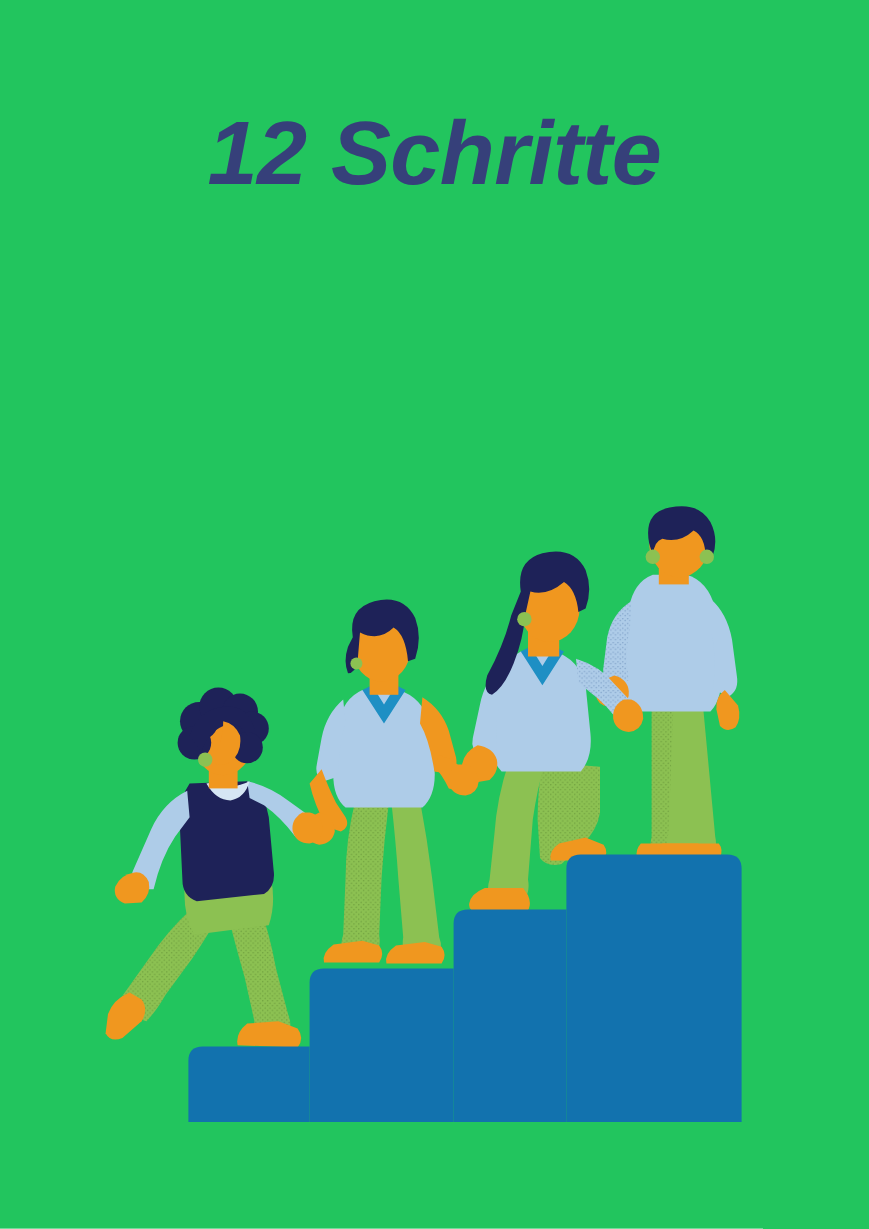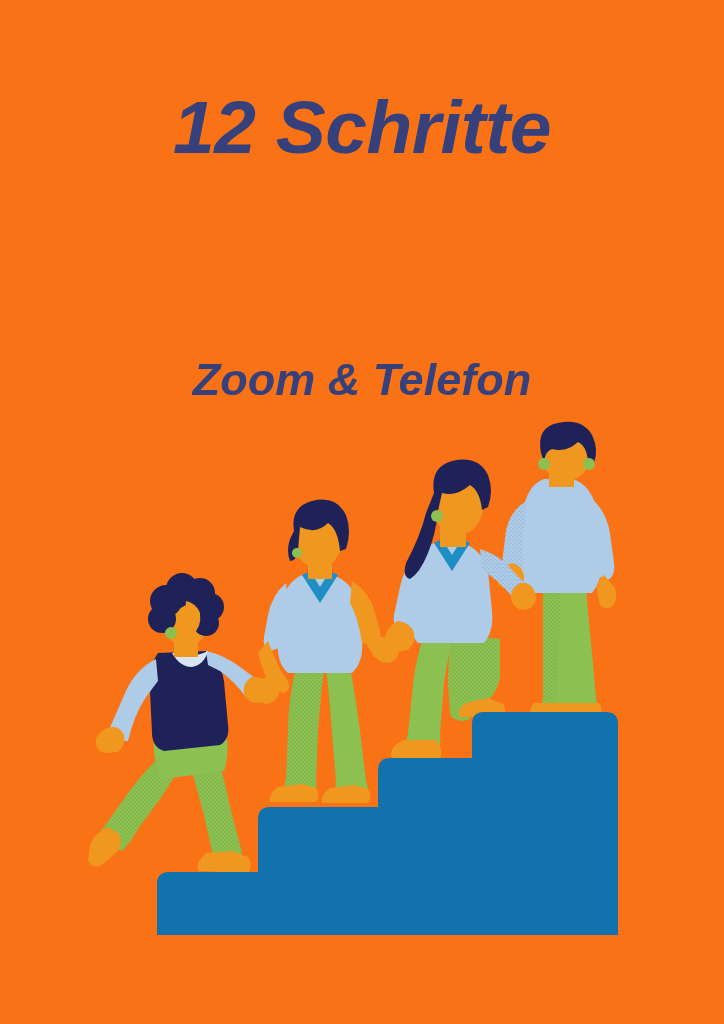--- a/index.html
+++ b/index.html
@@ -7,21 +7,21 @@
     padding: 0;
     background: #ffffff;
   }
   body {
     font-family: "Liberation Sans", sans-serif;
   }
   #poster {
     position: relative;
     width: 724px;
     height: 1024px;
-    background: #f97316;
+    background: #22c55e;
     overflow: hidden;
   }
   .title-block {
     position: absolute;
     top: 74px;
     left: 0;
     width: 724px;
     text-align: center;
   }
   .title-line {
@@ -67,23 +67,20 @@
 </style>
 </head>
 <body>
 
 <div id="poster">
 
   <div class="title-block">
     <span class="title-line">12 Schritte</span>
   </div>
 
-  <div class="subtitle-block">
-    <span class="subtitle-line">Zoom &amp; Telefon</span>
-  </div>
 
   <div id="illustration">
     <svg viewBox="0 0 724 560" xmlns="http://www.w3.org/2000/svg">
       <defs>
         <pattern id="grain" width="4" height="4" patternUnits="userSpaceOnUse">
           <rect width="4" height="4" fill="#8cc152"></rect>
           <circle cx="1" cy="1" r="0.7" fill="#6f9e3f" opacity="0.75"></circle>
           <circle cx="3" cy="3" r="0.6" fill="#5f8f35" opacity="0.7"></circle>
         </pattern>
         <pattern id="grainBlue" width="4" height="4" patternUnits="userSpaceOnUse">

